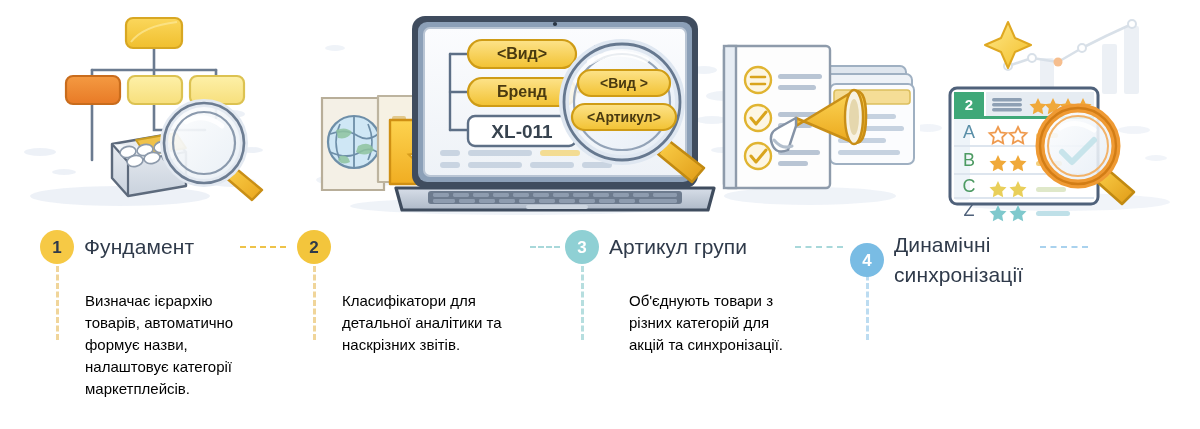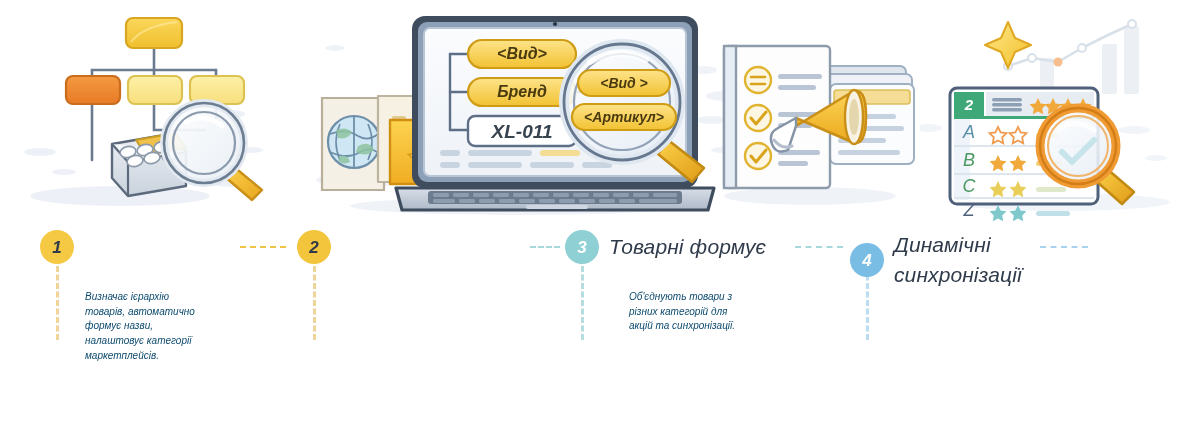--- a/index.html
+++ b/index.html
@@ -4,21 +4,21 @@
 <title>Infographic</title>
 <style>
   html,body{margin:0;padding:0;}
   body{
     width:1200px;height:429px;
     background:#ffffff;
     font-family:"Liberation Sans","DejaVu Sans",sans-serif;
     overflow:hidden;
     position:relative;
   }
-  #stage{position:relative;width:984px;height:429px;font-style:italic;}
+  #stage{position:relative;width:984px;height:429px;}
 
   
   .illus-band{position:absolute;left:0;top:0;width:1200px;height:222px;}
   .illus{position:absolute;top:0;height:222px;}
   .illus svg{display:block;}
 
   
   .steps{position:absolute;left:0;top:222px;width:1200px;height:207px;}
   .step{position:absolute;top:0;height:207px;}
 
@@ -33,23 +33,23 @@
   .title{
     font-size:21px;
     color:#2f3a4a;
     white-space:pre-line;
     line-height:1.45;
     letter-spacing:.1px;
   }
   .desc{
     position:absolute;
     top:68px;
-    font-size:10px;
+    font-size:15px;
     line-height:1.47;
-    color:#0c4a6e;
+    color:#000000;
     white-space:pre-line;
   }
 
   
   .hconn{
     position:absolute;top:24px;height:0;
     border-top:2px dashed #eec349;
   }
   .hconn.teal{border-top-color:#a8d8da;}
   .hconn.blue{border-top-color:#a9d2ee;}
@@ -510,44 +510,48 @@
     <div class="hconn" style="left:530px;width:30px;border-top-color:#a8d8da;"></div>
     <div class="hconn teal" style="left:795px;width:48px;"></div>
     <div class="hconn blue" style="left:1040px;width:48px;"></div>
 
     <div class="step" style="left:40px;width:260px;">
       <div class="vconn" style="left:16px;top:44px;height:74px;"></div>
       <div class="step-head">
         <div class="circle" style="background:#f6c945;color:#2f3a4a;">
           <span>1</span>
         </div>
+        <div class="title">Фундамент</div>
       </div>
       <div class="desc" style="left:45px;width:215px;">Визначає ієрархію
 товарів, автоматично
 формує назви,
 налаштовує категорії
 маркетплейсів.</div>
     </div>
 
     <div class="step" style="left:297px;width:260px;">
       <div class="vconn" style="left:16px;top:44px;height:74px;"></div>
       <div class="step-head">
         <div class="circle" style="background:#f3c53c;color:#2f3a4a;">
           <span>2</span>
         </div>
       </div>
+      <div class="desc" style="left:45px;width:215px;">Класифікатори для
+детальної аналітики та
+наскрізних звітів.</div>
     </div>
 
     <div class="step" style="left:565px;width:270px;">
       <div class="vconn teal" style="left:16px;top:44px;height:74px;"></div>
       <div class="step-head">
         <div class="circle" style="background:#8fd0d4;color:#ffffff;">
           <span>3</span>
         </div>
-        <div class="title">Товарні формує</div>
+        <div class="title">Артикул групи</div>
       </div>
       <div class="desc" style="left:64px;width:218px;">Об'єднують товари з
 різних категорій для
 акцій та синхронізації.</div>
     </div>
 
     <div class="step" style="left:850px;width:300px;">
       <div class="vconn blue" style="left:16px;top:44px;height:74px;"></div>
       <div class="step-head">
         <div class="circle" style="background:#79bce4;color:#ffffff;">

